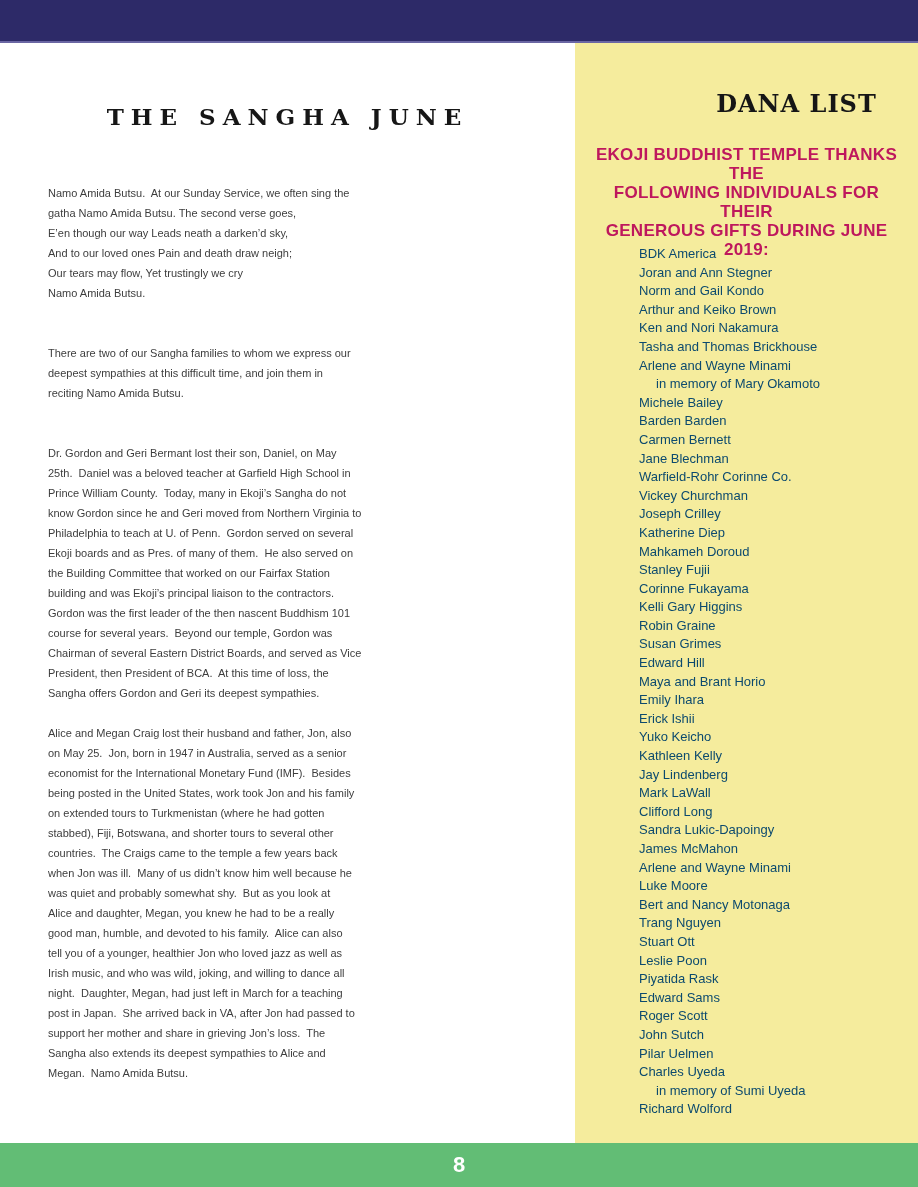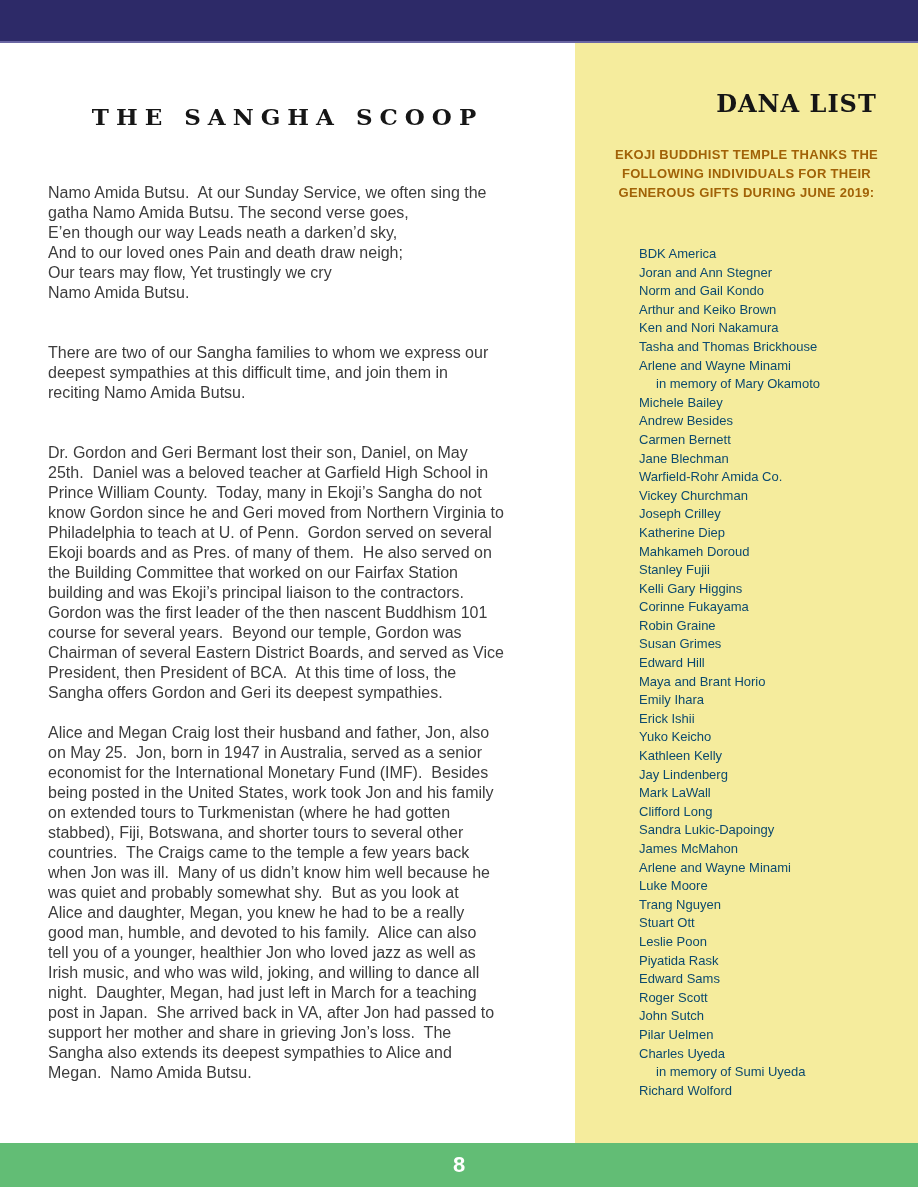--- a/index.html
+++ b/index.html
@@ -54,21 +54,21 @@
     letter-spacing: 7px;
     color: var(--heading-text, #161616);
     white-space: nowrap;
   }
   .body-text {
     position: absolute; left: 48px; top: 140px;
     width: 524px;
   }
   .para {
     margin: 0;
-    font-size: 16px;
+    font-size: 11px;
     line-height: 20px;
     color: var(--body-text, #3d3d3d);
     white-space: pre-wrap;
   }
   .mb40 { margin-bottom: 40px; }
   .mb20 { margin-bottom: 20px; }
   .sidebar-title {
     position: absolute; top: 34px; left: 0;
     width: 100%;
     margin: 12px;
@@ -78,44 +78,44 @@
     font-size: 24px;
     letter-spacing: 1px;
     color: var(--heading-text, #161616);
     padding-left: 38px;
   }
   .sidebar-intro {
     position: absolute; top: 102px; left: 14px; right: 14px;
     margin: 0;
     text-align: center;
     font-weight: bold;
-    font-size: 13px;
+    font-size: 17px;
     line-height: 19px;
     letter-spacing: 0.3px;
-    color: #a16207;
+    color: #be185d;
     white-space: pre-line;
   }
   .donor-list {
     position: absolute; top: 202px; left: 64px; right: 8px;
     font-size: 13px;
     line-height: 18.6px;
     color: #0c4a6e;
   }
   .donor-name { white-space: nowrap; }
   .donor-memo { white-space: nowrap; padding-left: 17px; }
 </style>
 </head>
 <body>
 
 <div class="page">
 
   <div class="top-bar"></div>
 
   <div class="main">
-    <h1 class="article-title">THE SANGHA SCOOP</h1>
+    <h1 class="article-title">THE SANGHA JUNE</h1>
     <div class="body-text">
       <p class="para mb40">Namo Amida Butsu.  At our Sunday Service, we often sing the
 gatha Namo Amida Butsu. The second verse goes,
 E’en though our way Leads neath a darken’d sky,
 And to our loved ones Pain and death draw neigh;
 Our tears may flow, Yet trustingly we cry
 Namo Amida Butsu.</p>
       <p class="para mb40">There are two of our Sangha families to whom we express our
 deepest sympathies at this difficult time, and join them in
 reciting Namo Amida Butsu.</p>
@@ -194,36 +194,36 @@
           <div class="donor-name">Arlene and Wayne Minami</div>
           <div class="donor-memo">in memory of Mary Okamoto</div>
         </div>
 
         <div class="donor">
           <div class="donor-name">Michele Bailey</div>
 
         </div>
 
         <div class="donor">
-          <div class="donor-name">Andrew Besides</div>
+          <div class="donor-name">Barden Barden</div>
 
         </div>
 
         <div class="donor">
           <div class="donor-name">Carmen Bernett</div>
 
         </div>
 
         <div class="donor">
           <div class="donor-name">Jane Blechman</div>
 
         </div>
 
         <div class="donor">
-          <div class="donor-name">Warfield-Rohr Amida Co.</div>
+          <div class="donor-name">Warfield-Rohr Corinne Co.</div>
 
         </div>
 
         <div class="donor">
           <div class="donor-name">Vickey Churchman</div>
 
         </div>
 
         <div class="donor">
           <div class="donor-name">Joseph Crilley</div>
@@ -239,30 +239,30 @@
           <div class="donor-name">Mahkameh Doroud</div>
 
         </div>
 
         <div class="donor">
           <div class="donor-name">Stanley Fujii</div>
 
         </div>
 
         <div class="donor">
+          <div class="donor-name">Corinne Fukayama</div>
+
+        </div>
+
+        <div class="donor">
           <div class="donor-name">Kelli Gary Higgins</div>
 
         </div>
 
         <div class="donor">
-          <div class="donor-name">Corinne Fukayama</div>
-
-        </div>
-
-        <div class="donor">
           <div class="donor-name">Robin Graine</div>
 
         </div>
 
         <div class="donor">
           <div class="donor-name">Susan Grimes</div>
 
         </div>
 
         <div class="donor">
@@ -323,20 +323,24 @@
         <div class="donor">
           <div class="donor-name">Arlene and Wayne Minami</div>
 
         </div>
 
         <div class="donor">
           <div class="donor-name">Luke Moore</div>
 
         </div>
 
+        <div class="donor">
+          <div class="donor-name">Bert and Nancy Motonaga</div>
+
+        </div>
 
         <div class="donor">
           <div class="donor-name">Trang Nguyen</div>
 
         </div>
 
         <div class="donor">
           <div class="donor-name">Stuart Ott</div>
 
         </div>

